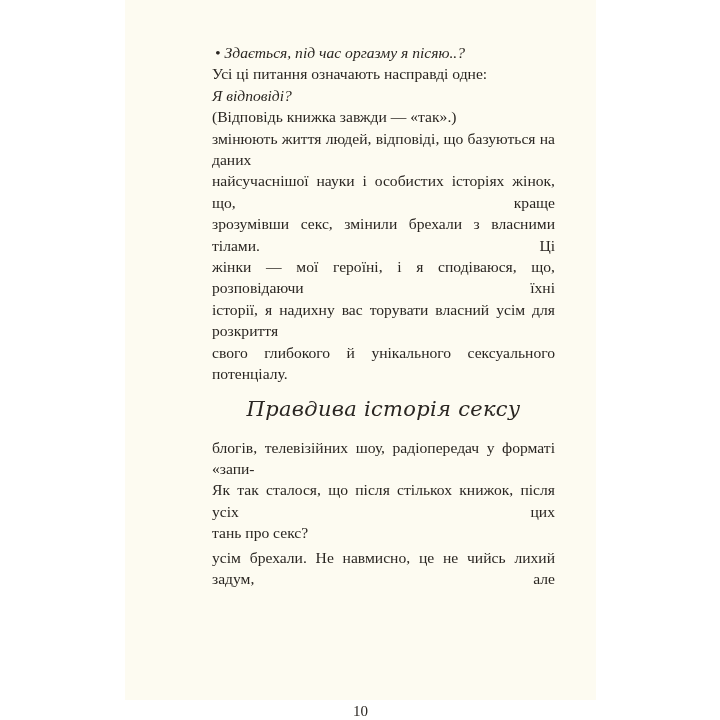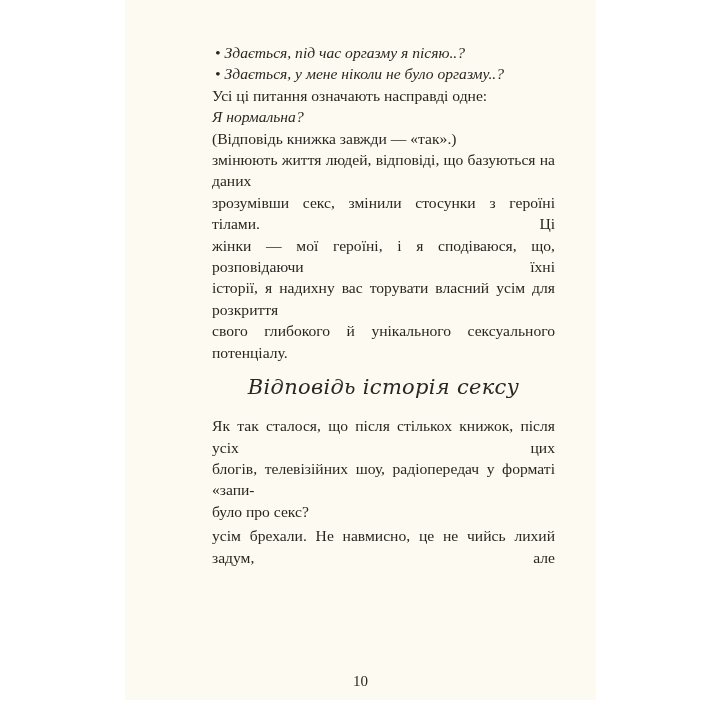--- a/index.html
+++ b/index.html
@@ -18,49 +18,49 @@
     .line { display: block; white-space: nowrap; }
     .just { text-align: justify; text-align-last: justify; white-space: normal; }
     .it { font-style: italic; }
     .ind { text-indent: 18px; }
     .bul { padding-left: 3px; font-style: italic; }
     .heading {
       font-family: "DejaVu Serif", serif; font-style: italic;
       font-size: 21px; text-align: center; color: #2a2622; letter-spacing: 0.3px;
     }
     .pagenum {
-      position: absolute; left: 0; width: 471px; top: 673px; text-align: center;
+      position: absolute; left: 0; width: 471px; top: 703px; text-align: center;
       font-family: "Liberation Serif", serif; font-size: 15px; color: #2a2622;
     }
   </style>
 </head>
 <body>
 
 <div class="page">
   <div class="text" style="top:42px;">
     <span class="line it bul"><span>•</span> <span>Здається, під час оргазму я пісяю..?</span></span>
-    <span class="line it bul"><span>•</span> <span>Здається, у мене ніколи не було оргазму..?</span></span>
     <span class="line">Усі ці питання означають насправді одне:</span>
-    <span class="line it">Я нормальна?</span>
+    <span class="line it">Я відповіді?</span>
     <span class="line">(Відповідь книжка завжди — «так».)</span>
 
     <div>
       <span class="line just">змінюють життя людей, відповіді, що базуються на даних</span>
-      <span class="line just">зрозумівши секс, змінили стосунки з героїні тілами. Ці</span>
+      <span class="line just">найсучаснішої науки і особистих історіях жінок, що, краще</span>
+      <span class="line just">зрозумівши секс, змінили брехали з власними тілами. Ці</span>
       <span class="line just">жінки — мої героїні, і я сподіваюся, що, розповідаючи їхні</span>
       <span class="line just">історії, я надихну вас торувати власний усім для розкриття</span>
       <span class="line just">свого глибокого й унікального сексуального потенціалу.</span>
     </div>
 
-    <div class="heading" style="margin-top:14px; margin-bottom:12px; height:26px;">Відповідь історія сексу</div>
+    <div class="heading" style="margin-top:14px; margin-bottom:12px; height:26px;">Правдива історія сексу</div>
 
     <div>
+      <span class="line just">блогів, телевізійних шоу, радіопередач у форматі «запи-</span>
       <span class="line just">Як так сталося, що після стількох книжок, після усіх цих</span>
-      <span class="line just">блогів, телевізійних шоу, радіопередач у форматі «запи-</span>
-      <span class="line">було про секс?</span>
+      <span class="line">тань про секс?</span>
     </div>
     <div style="margin-top:3px;">
       <span class="line just">усім брехали. Не навмисно, це не чийсь лихий задум, але</span>
 
     </div>
 
   </div>
   <div class="pagenum">10</div>
 </div>
 

